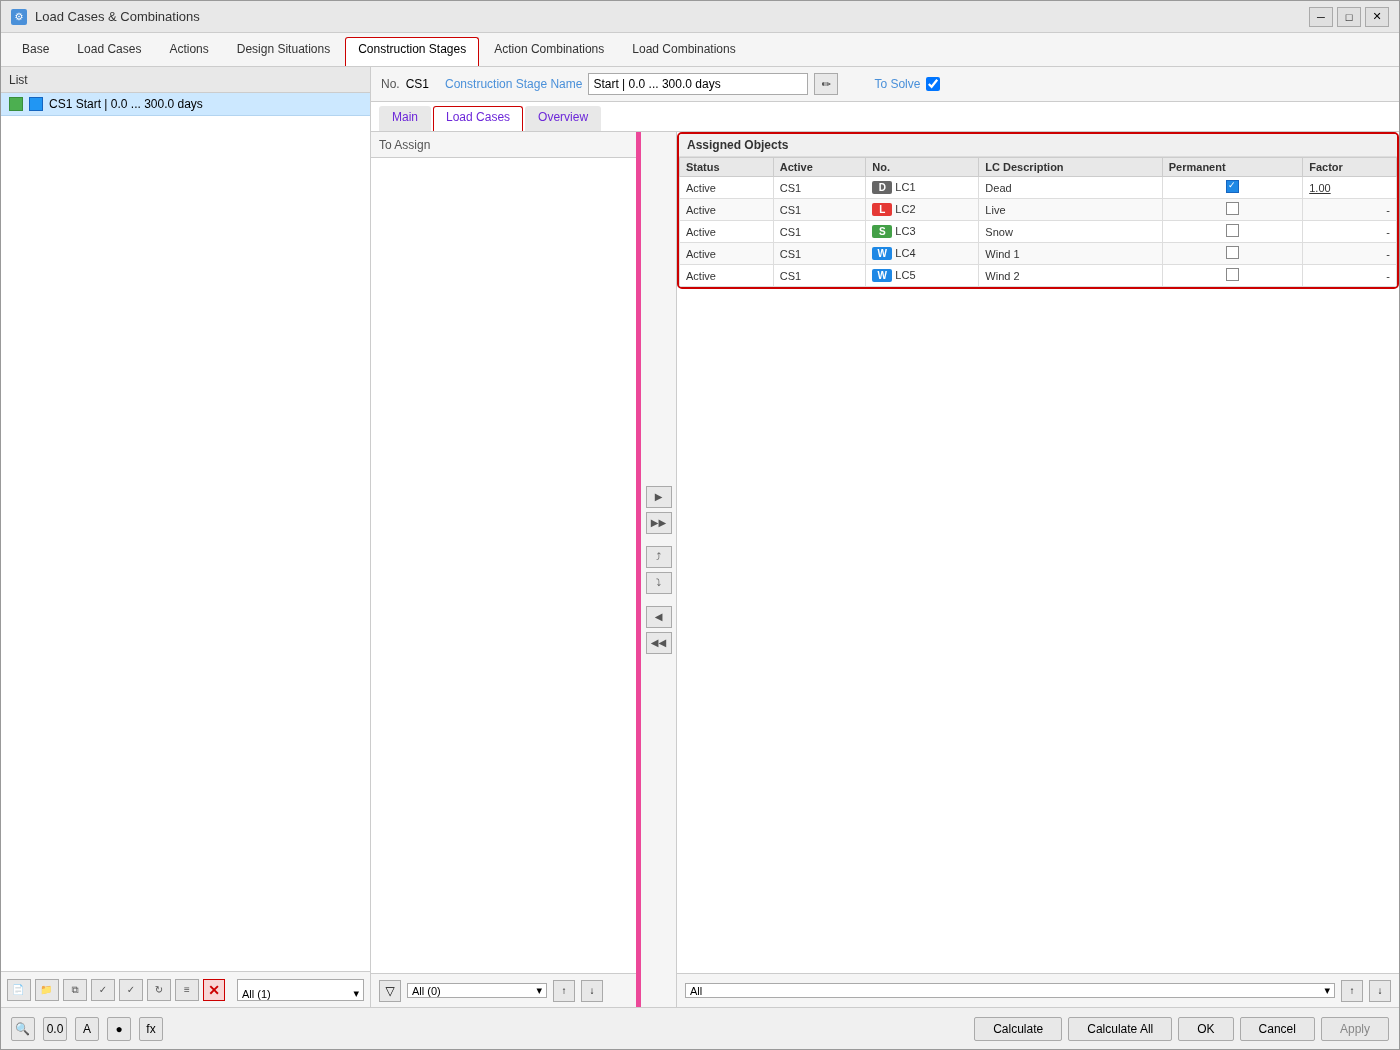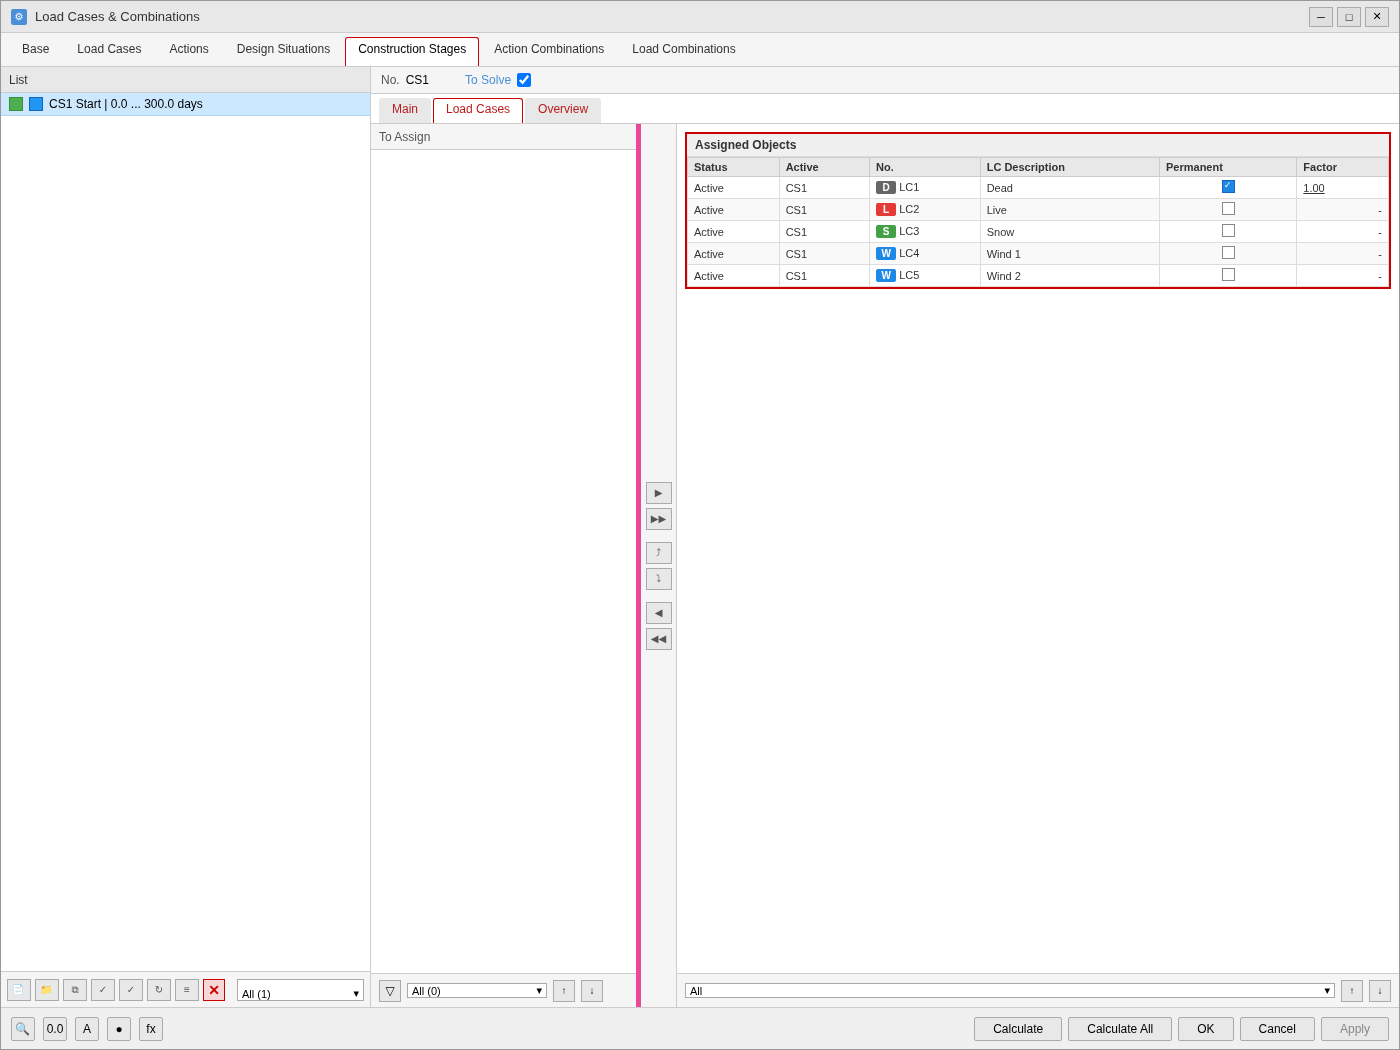--- a/index.html
+++ b/index.html
@@ -39,35 +39,35 @@
     .cs-field { display: flex; align-items: center; gap: 6px; }
     .cs-label { font-size: 12px; color: #555; }
     .cs-value { font-size: 12px; color: #000; }
     .cs-name-label { font-size: 12px; color: #4a90d9; font-weight: 500; }
     .cs-name-input { height: 22px; border: 1px solid #aaa; padding: 0 4px; font-size: 12px; background: white; min-width: 220px; }
     .cs-edit-btn { width: 24px; height: 22px; border: 1px solid #aaa; background: #e8e8e8; cursor: pointer; display: flex; align-items: center; justify-content: center; font-size: 11px; }
     .cs-solve-label { font-size: 12px; color: #4a90d9; font-weight: 500; margin-left: 20px; }
     .cs-checkbox { width: 14px; height: 14px; }
     
     .sub-tab-bar { display: flex; padding: 4px 8px 0; gap: 2px; border-bottom: 1px solid #ccc; background: white; height: 30px; }
-    .sub-tab { padding: 3px 12px; border: 1px solid transparent; border-bottom: none; cursor: pointer; font-size: 12px; color: #b91c1c; background: #e8e8e8; border-radius: 3px 3px 0 0; }
+    .sub-tab { padding: 3px 12px; border: 1px solid transparent; border-bottom: none; cursor: pointer; font-size: 12px; color: #6d28d9; background: #e8e8e8; border-radius: 3px 3px 0 0; }
     .sub-tab.active { background: white; border-color: #ccc; border-bottom-color: white; }
     .sub-tab.highlighted { background: white; border-color: #c00; border-bottom-color: white; }
     
     .content-area { flex: 1; display: flex; overflow: hidden; }
     
     .assign-panel { width: 270px; border-right: 5px solid #ec4899; display: flex; flex-direction: column; }
     .assign-header { padding: 4px 8px; background: #f5f5f5; border-bottom: 1px solid #ccc; font-size: 12px; color: #555; height: 26px; display: flex; align-items: center; }
     .assign-list { flex: 1; overflow-y: auto; }
     
     .arrow-controls { width: 36px; display: flex; flex-direction: column; align-items: center; justify-content: center; gap: 4px; border-right: 1px solid #ccc; background: #f5f5f5; padding: 4px; }
     .arrow-btn { width: 26px; height: 22px; border: 1px solid #aaa; background: #e8e8e8; cursor: pointer; display: flex; align-items: center; justify-content: center; font-size: 10px; color: #555; }
     
     .assigned-panel { flex: 1; display: flex; flex-direction: column; }
-    .assigned-box { margin: 8px; border: 2px solid #c00; border-radius: 0; overflow: hidden; }
+    .assigned-box { border: 2px solid #c00; border-radius: 5px; overflow: hidden; }
     .assigned-header-row { background: #f0f0f0; padding: 4px 8px; font-size: 12px; font-weight: 600; color: #333; border-bottom: 1px solid #ddd; }
     
     table { width: 100%; border-collapse: collapse; }
     th { background: #e8e8e8; border: 1px solid #ccc; padding: 3px 6px; font-size: 11px; font-weight: 600; color: #333; text-align: left; }
     td { border: 1px solid #ddd; padding: 3px 6px; font-size: 11px; color: #333; }
     tr:nth-child(even) td { background: #f9f9f9; }
     
     .badge { display: inline-block; padding: 1px 5px; border-radius: 2px; color: white; font-size: 10px; font-weight: bold; min-width: 20px; text-align: center; }
     .badge-d { background: #666; }
     .badge-l { background: #e53935; }
@@ -144,20 +144,25 @@
         </div>
       </div>
     </div>
 
     <div class="right-panel">
 
       <div class="cs-header">
         <div class="cs-field">
           <span class="cs-label">No.</span>
           <span class="cs-value">CS1</span>
+        </div>
+        <div class="cs-field">
+          <span class="cs-name-label">Construction Stage Name</span>
+          <input class="cs-name-input" type="text" value="Start | 0.0 ... 300.0 days" style="">
+          <button class="cs-edit-btn">✏</button>
         </div>
         <div class="cs-field">
           <span class="cs-solve-label">To Solve</span>
           <input class="cs-checkbox" type="checkbox" checked="" style="">
         </div>
       </div>
 
       <div class="sub-tab-bar">
         <div class="sub-tab">Main</div>
         <div class="sub-tab highlighted active">Load Cases</div>

